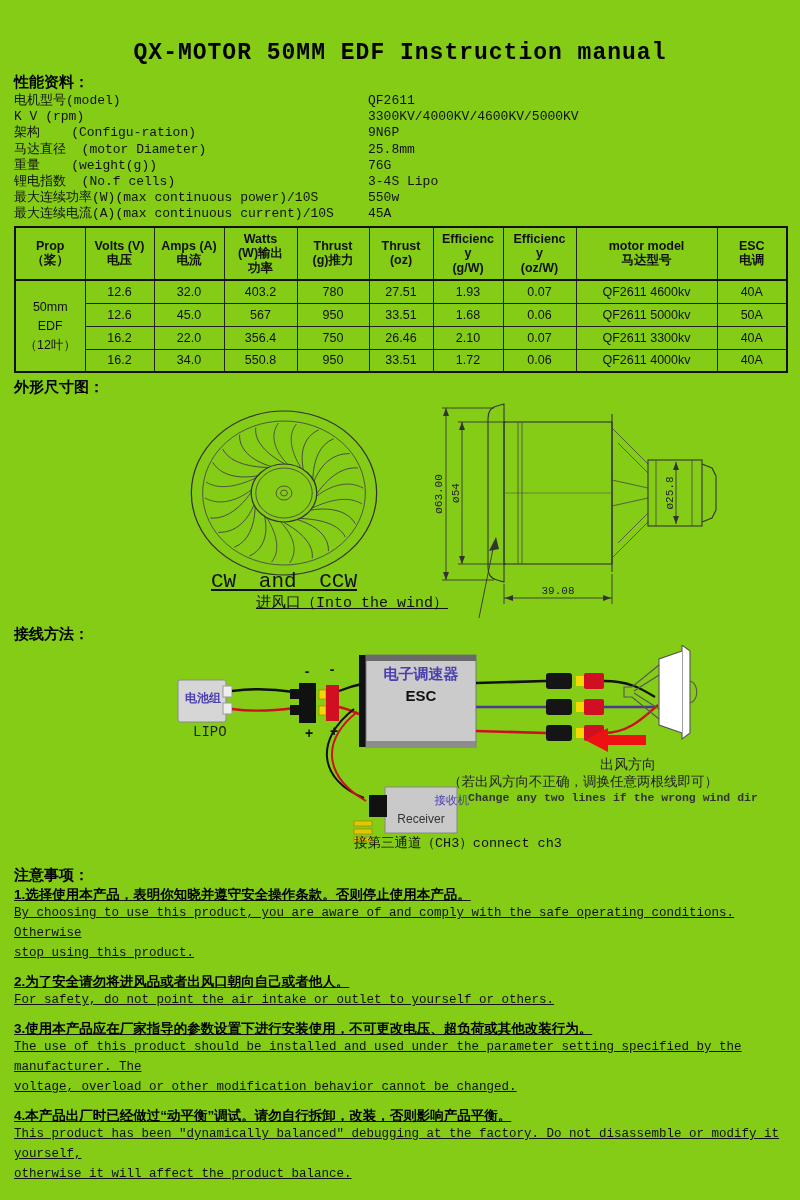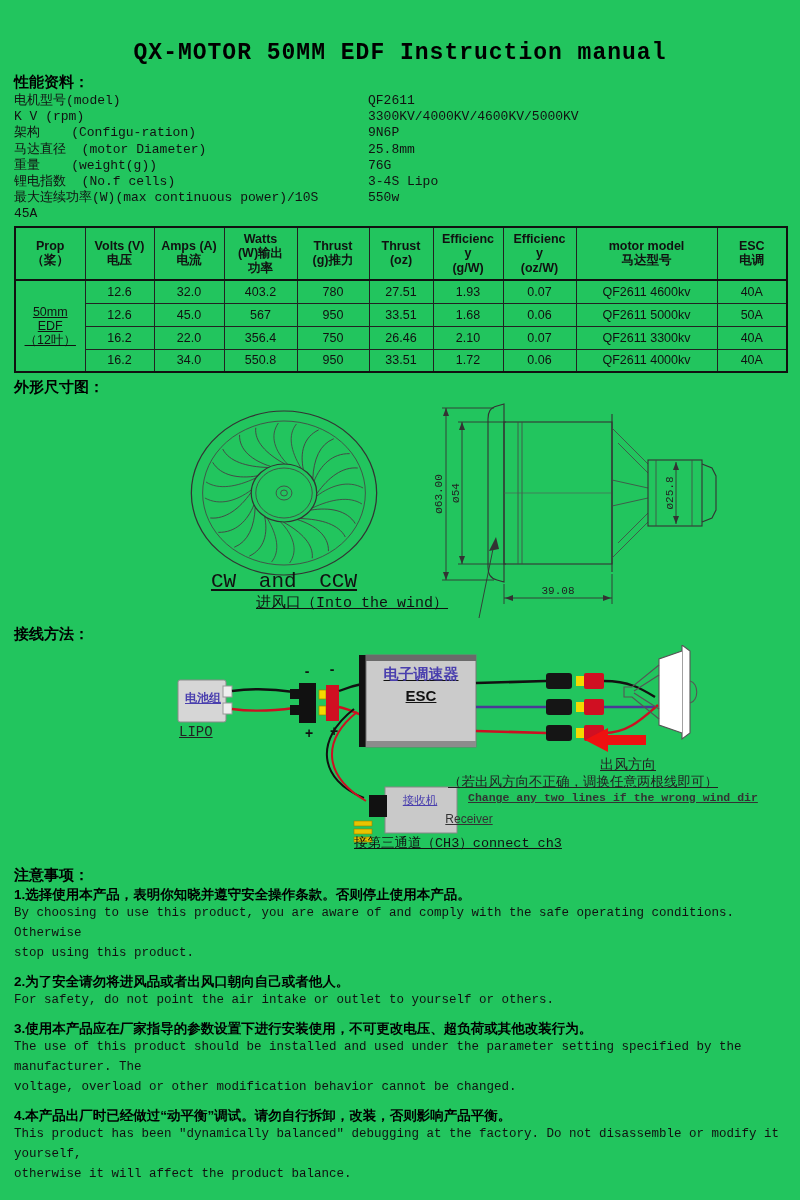--- a/index.html
+++ b/index.html
@@ -1,19 +1,19 @@
 <!DOCTYPE html>
 <html><head>
 <meta charset="utf-8">
 <style>
   * { margin:0; padding:0; box-sizing:border-box; }
   html,body { background:#fff; }
   .page {
     position:relative; width:800px; height:1200px; margin:0 auto;
-    background:#22c55e; color:#111; overflow:hidden;
+    background:#84cc16; color:#111; overflow:hidden;
     padding:0 14px;
     font-family:"Liberation Mono","DejaVu Sans Mono",monospace;
   }
 
   h1.title {
     margin:40px 0 5px; text-align:center;
     font:700 23px/27px "Liberation Mono","DejaVu Sans Mono",monospace;
     letter-spacing:1px; color:#000;
   }
   .sec-heading {
@@ -32,21 +32,21 @@
   }
   table.perf th, table.perf td {
     border:1px solid #222; text-align:center; vertical-align:middle;
     font-family:"Liberation Sans","DejaVu Sans",sans-serif;
   }
   table.perf thead th {
     font-weight:700; font-size:12.5px; line-height:14.5px;
     white-space:pre-line; padding:4px 0; border-bottom:2px solid #111;
   }
   table.perf tbody td { font-size:12.5px; height:23px; }
-  td.prop-cell { white-space:pre-line; font-size:12.5px; line-height:14px;text-decoration:underline; }
+  td.prop-cell { white-space:pre-line; font-size:12.5px; line-height:19px; }
   td.esc-cell { font-family:"Liberation Mono","DejaVu Sans Mono",monospace; font-size:13px; }
 
   
   .dims { position:relative; height:224px; }
   .dims svg { position:absolute; }
   .dims .front-svg { left:155px; top:0; }
   .dims .side-svg  { left:408px; top:0; }
   .cw-label {
     position:absolute; left:150px; top:172px; width:240px; text-align:center;
     font:400 21px/24px "Liberation Mono","DejaVu Sans Mono",monospace;
@@ -59,40 +59,40 @@
   }
   .dim-text { font:11px "Liberation Mono","DejaVu Sans Mono",monospace; fill:#222; }
   .drawline { stroke:#333; fill:none; stroke-width:1.1; }
   .thinline { stroke:#444; fill:none; stroke-width:0.8; }
   .dimline  { stroke:#333; fill:none; stroke-width:0.9; }
   .dimarrow { fill:#333; stroke:none; }
 
   
   .wiring { position:relative; height:214px; }
   .wiring svg { position:absolute; left:0; top:0; }
-  .ov { position:absolute; color:#111;text-decoration:underline; }
+  .ov { position:absolute; color:#111; }
   .battery-label { left:167px; top:46px; width:44px; text-align:center;
     font:700 12px/14px "Liberation Sans","DejaVu Sans",sans-serif; color:#4a3fae; }
-  .lipo-label { left:165px; top:79px; font:400 14px/16px "Liberation Mono","DejaVu Sans Mono",monospace; color:#222;text-align:right; }
+  .lipo-label { left:179px; top:79px; font:400 14px/16px "Liberation Mono","DejaVu Sans Mono",monospace; color:#222;text-align:right; }
   .esc-labels { left:352px; top:19px; width:110px; text-align:center; }
   .esc-cn { font:700 15px/19px "Liberation Sans","DejaVu Sans",sans-serif; color:#4a3fae; }
   .esc-en { font:700 15px/19px "Liberation Sans","DejaVu Sans",sans-serif; color:#111; margin-top:3px; }
   .airflow-label { left:586px; top:111px; font:400 14px/17px "Liberation Sans","DejaVu Sans",sans-serif; color:#222; }
   .wiring-note-cn { left:434px; top:129px; font:400 13.5px/16px "Liberation Sans","DejaVu Sans",sans-serif; color:#222; }
   .wiring-note-en { left:454px; top:146px; font:700 11.5px/14px "Liberation Mono","DejaVu Sans Mono",monospace; color:#333; }
-  .receiver-cn { left:380px; top:149px; width:52px; text-align:center;
+  .receiver-cn { left:403px; top:149px; width:52px; text-align:right;
     font:400 11.5px/13px "Liberation Sans","DejaVu Sans",sans-serif; color:#4a3fae; }
   .receiver-en { left:376px; top:167px; width:62px; text-align:center;
-    font:400 12px/14px "Liberation Sans","DejaVu Sans",sans-serif; color:#333;margin-left:48px; }
+    font:400 12px/14px "Liberation Sans","DejaVu Sans",sans-serif; color:#333; }
   .channel-note { left:340px; top:191px; font:400 13.5px/16px "Liberation Mono","DejaVu Sans Mono",monospace; color:#111; }
   .pm-text { font:700 14px "Liberation Sans","DejaVu Sans",sans-serif; fill:#111; }
 
   
   .notes { margin-top:6px; }
-  .note { margin-bottom:10px; }
+  .note { margin-bottom:10px;text-decoration:underline; }
   .note-cn { font:700 13.5px/17px "Liberation Sans","DejaVu Sans",sans-serif; color:#000; }
   .note-en {
     font:400 12.5px/20px "Liberation Mono","DejaVu Sans Mono",monospace;
     color:#111; white-space:pre-line;
   }
 </style>
 </head>
 <body>
 
 <div class="page">
@@ -123,20 +123,21 @@
       </div>
     <div class="spec-row">
         <span class="spec-label">锂电指数  (No.f cells)</span>
         <span class="spec-value">3-4S Lipo</span>
       </div>
     <div class="spec-row">
         <span class="spec-label">最大连续功率(W)(max continuous power)/10S</span>
         <span class="spec-value">550w</span>
       </div>
     <div class="spec-row">
+        <span class="spec-label">最大连续电流(A)(max continuous current)/10S</span>
         <span class="spec-value">45A</span>
       </div>
   </div>
 
   <table class="perf">
     <colgroup>
       <col style="width:70px">
         <col style="width:69px">
         <col style="width:70px">
         <col style="width:73px">

